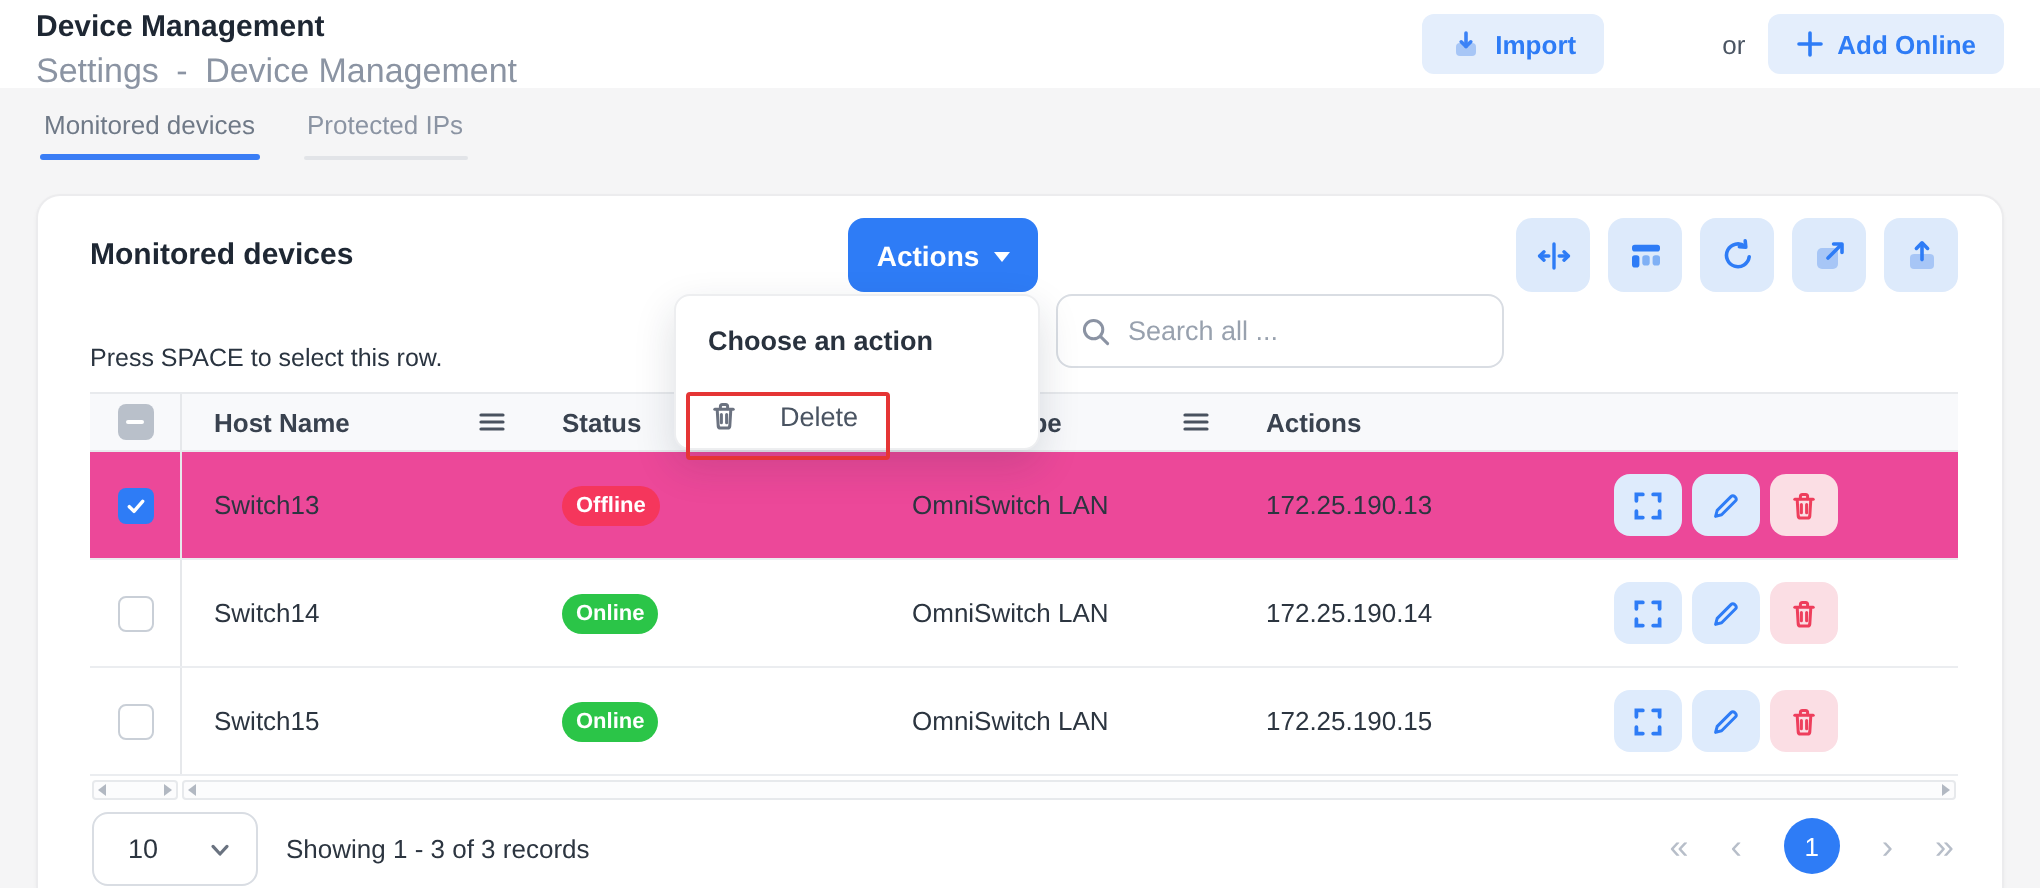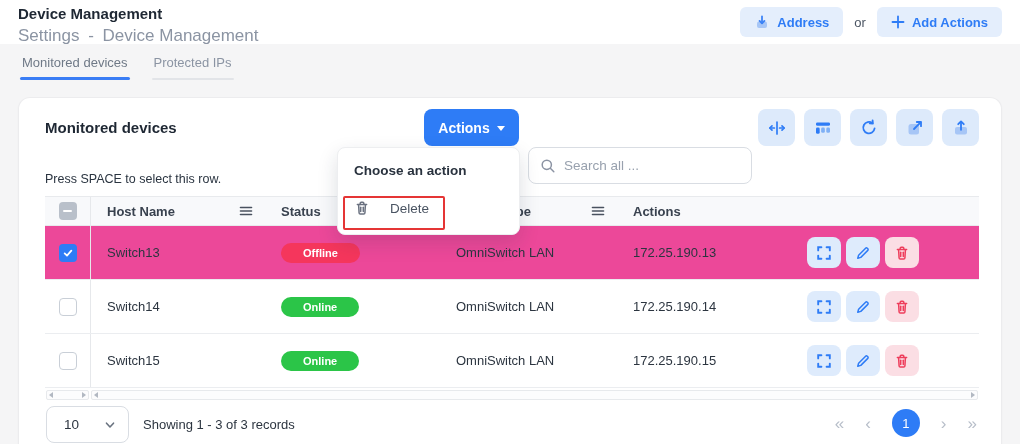--- a/index.html
+++ b/index.html
@@ -11,21 +11,21 @@
   }
   
   .topbar { position:absolute; left:0; top:0; width:1020px; height:44px; background:#fff; }
   .page-title { position:absolute; left:18px; top:5px; font-size:15px; font-weight:bold; color:#1e2733; }
   .breadcrumb { position:absolute; left:18px; top:26px; font-size:17px; color:#8b94a3; }
   .breadcrumb span { margin-right:4px; }
   .topbar-right { position:absolute; right:18px; top:7px; display:flex; align-items:center; gap:11px; }
   .btn-soft { height:30px; padding:0 14px; background:#e4eefc; color:#2e7cf6;
     border:none; border-radius:6px; font-size:13px; font-weight:bold;
     display:flex; align-items:center; gap:7px; cursor:pointer; font-family:inherit; }
-  .or-label { font-size:13px; color:#4b5563; }
+  .or-label { font-size:13px; color:#4b5563;margin-left:48px; }
   
   .tabs { position:absolute; left:20px; top:55px; display:flex; gap:22px; }
   .tab { font-size:13px; padding:0 2px 10px 2px; position:relative; cursor:pointer; }
   .tab .underline { position:absolute; left:0; right:0; bottom:0; border-radius:2px; }
   .tab.active { color:#6f7987; }
   .tab.active .underline { height:3px; background:#3a7df5; }
   .tab.inactive { color:#8b94a3; }
   .tab.inactive .underline { height:2px; background:#e2e4e8; }
   
   .panel { position:absolute; left:18px; top:97px; width:984px; height:347px;
@@ -65,21 +65,21 @@
   .hcell { justify-content:space-between; padding-right:12px; align-self:stretch; }
   .menu-icon { display:flex; align-items:center; cursor:pointer; }
   .cb { width:18px; height:18px; border-radius:4px; display:flex; align-items:center;
     justify-content:center; cursor:pointer; position:relative; }
   .cb.header-cb { background:#b9c0ca; }
   .cb.header-cb::after { content:""; width:9px; height:2.2px; background:#fff; border-radius:1px; }
   .cb.checked { background:#2e7cf6; }
   .cb.empty { background:#fff; border:1.5px solid #c9cfd7; }
   .cb svg { display:none; }
   .cb.checked svg { display:block; }
-  .badge { display:inline-block; padding:4px 22px; border-radius:11px; color:#fff;
+  .badge { display:inline-block; padding:4px 7px; border-radius:11px; color:#fff;
     font-size:11px; font-weight:bold; }
   .row-actions { display:flex; gap:5px; }
   .row-action { width:34px; height:31px; border-radius:8px; border:none; cursor:pointer;
     display:flex; align-items:center; justify-content:center; }
   .ra-blue { background:#deebfc; }
   .ra-red { background:#fbdee4; }
   
   .hscroll { position:absolute; top:292px; height:10px; border:1px solid #e7e9ec;
     background:#fcfcfd; border-radius:2px; display:flex; align-items:center;
     justify-content:space-between; padding:0 2px; }
@@ -93,21 +93,21 @@
     border:1px solid #d9dde3; border-radius:8px; background:#fff; cursor:pointer;
     display:flex; align-items:center; justify-content:space-between; padding:0 12px 0 17px;
     font-size:13.5px; color:#2c3540; }
   .showing { position:absolute; left:124px; top:319px; font-size:13px; color:#2c3540; }
   .pagination { position:absolute; right:24px; top:311px; display:flex; align-items:center; gap:21px; }
   .pg-arrow { color:#b7bec9; font-size:17px; cursor:pointer; line-height:1; user-select:none; }
   .pg-current { width:28px; height:28px; border-radius:50%; background:#2e7cf6; color:#fff;
     font-size:13px; display:flex; align-items:center; justify-content:center; cursor:pointer; }
   
   .dropdown { position:absolute; left:337px; top:147px; width:183px; z-index:30;
-    background:#fff; border:1px solid #edeef0; border-radius:8px; padding-bottom:11px;
+    background:#fff; border:1px solid #edeef0; border-radius:8px; padding-bottom:1px;
     box-shadow:0 8px 20px rgba(30,40,60,.15); }
   .dropdown-header { padding:15px 16px 0 16px; font-size:13.5px; font-weight:bold; color:#29323e; }
   .dropdown-item { margin-top:15px; padding:7px 16px; display:flex; align-items:center;
     gap:20px; font-size:13.5px; color:#4a5462; cursor:pointer; }
   .annotation-box { position:absolute; left:5px; top:48px; width:102px; height:34px;
     border:2.5px solid #e53535; border-radius:2px; pointer-events:none; z-index:5; }
 </style>
 </head>
 <body>
 
@@ -120,31 +120,31 @@
   </div>
   <div class="topbar-right">
     <button class="btn-soft">
       <span style="display:flex">
         <svg width="16" height="16" viewBox="0 0 16 16">
             <rect x="3" y="7.5" width="10" height="6.5" rx="2" fill="#a7c6f6"></rect>
             <line x1="8" y1="2.5" x2="8" y2="9.2" stroke="#3b82f6" stroke-width="1.8" stroke-linecap="round"></line>
             <polyline points="5.6,6.9 8,9.3 10.4,6.9" fill="none" stroke="#3b82f6" stroke-width="1.8" stroke-linecap="round" stroke-linejoin="round"></polyline>
           </svg>
       </span>
-      <span>Address</span>
+      <span>Import</span>
     </button>
     <span class="or-label">or</span>
     <button class="btn-soft">
       <span style="display:flex">
         <svg width="14" height="14" viewBox="0 0 14 14">
             <line x1="7" y1="1.5" x2="7" y2="12.5" stroke="#2e7cf6" stroke-width="1.8" stroke-linecap="round"></line>
             <line x1="1.5" y1="7" x2="12.5" y2="7" stroke="#2e7cf6" stroke-width="1.8" stroke-linecap="round"></line>
           </svg>
       </span>
-      <span>Add Actions</span>
+      <span>Add Online</span>
     </button>
   </div>
 </div>
 
 <div class="tabs">
   <div class="tab active">
     <span>Monitored devices</span>
     <span class="underline"></span>
   </div>
   <div class="tab inactive">

